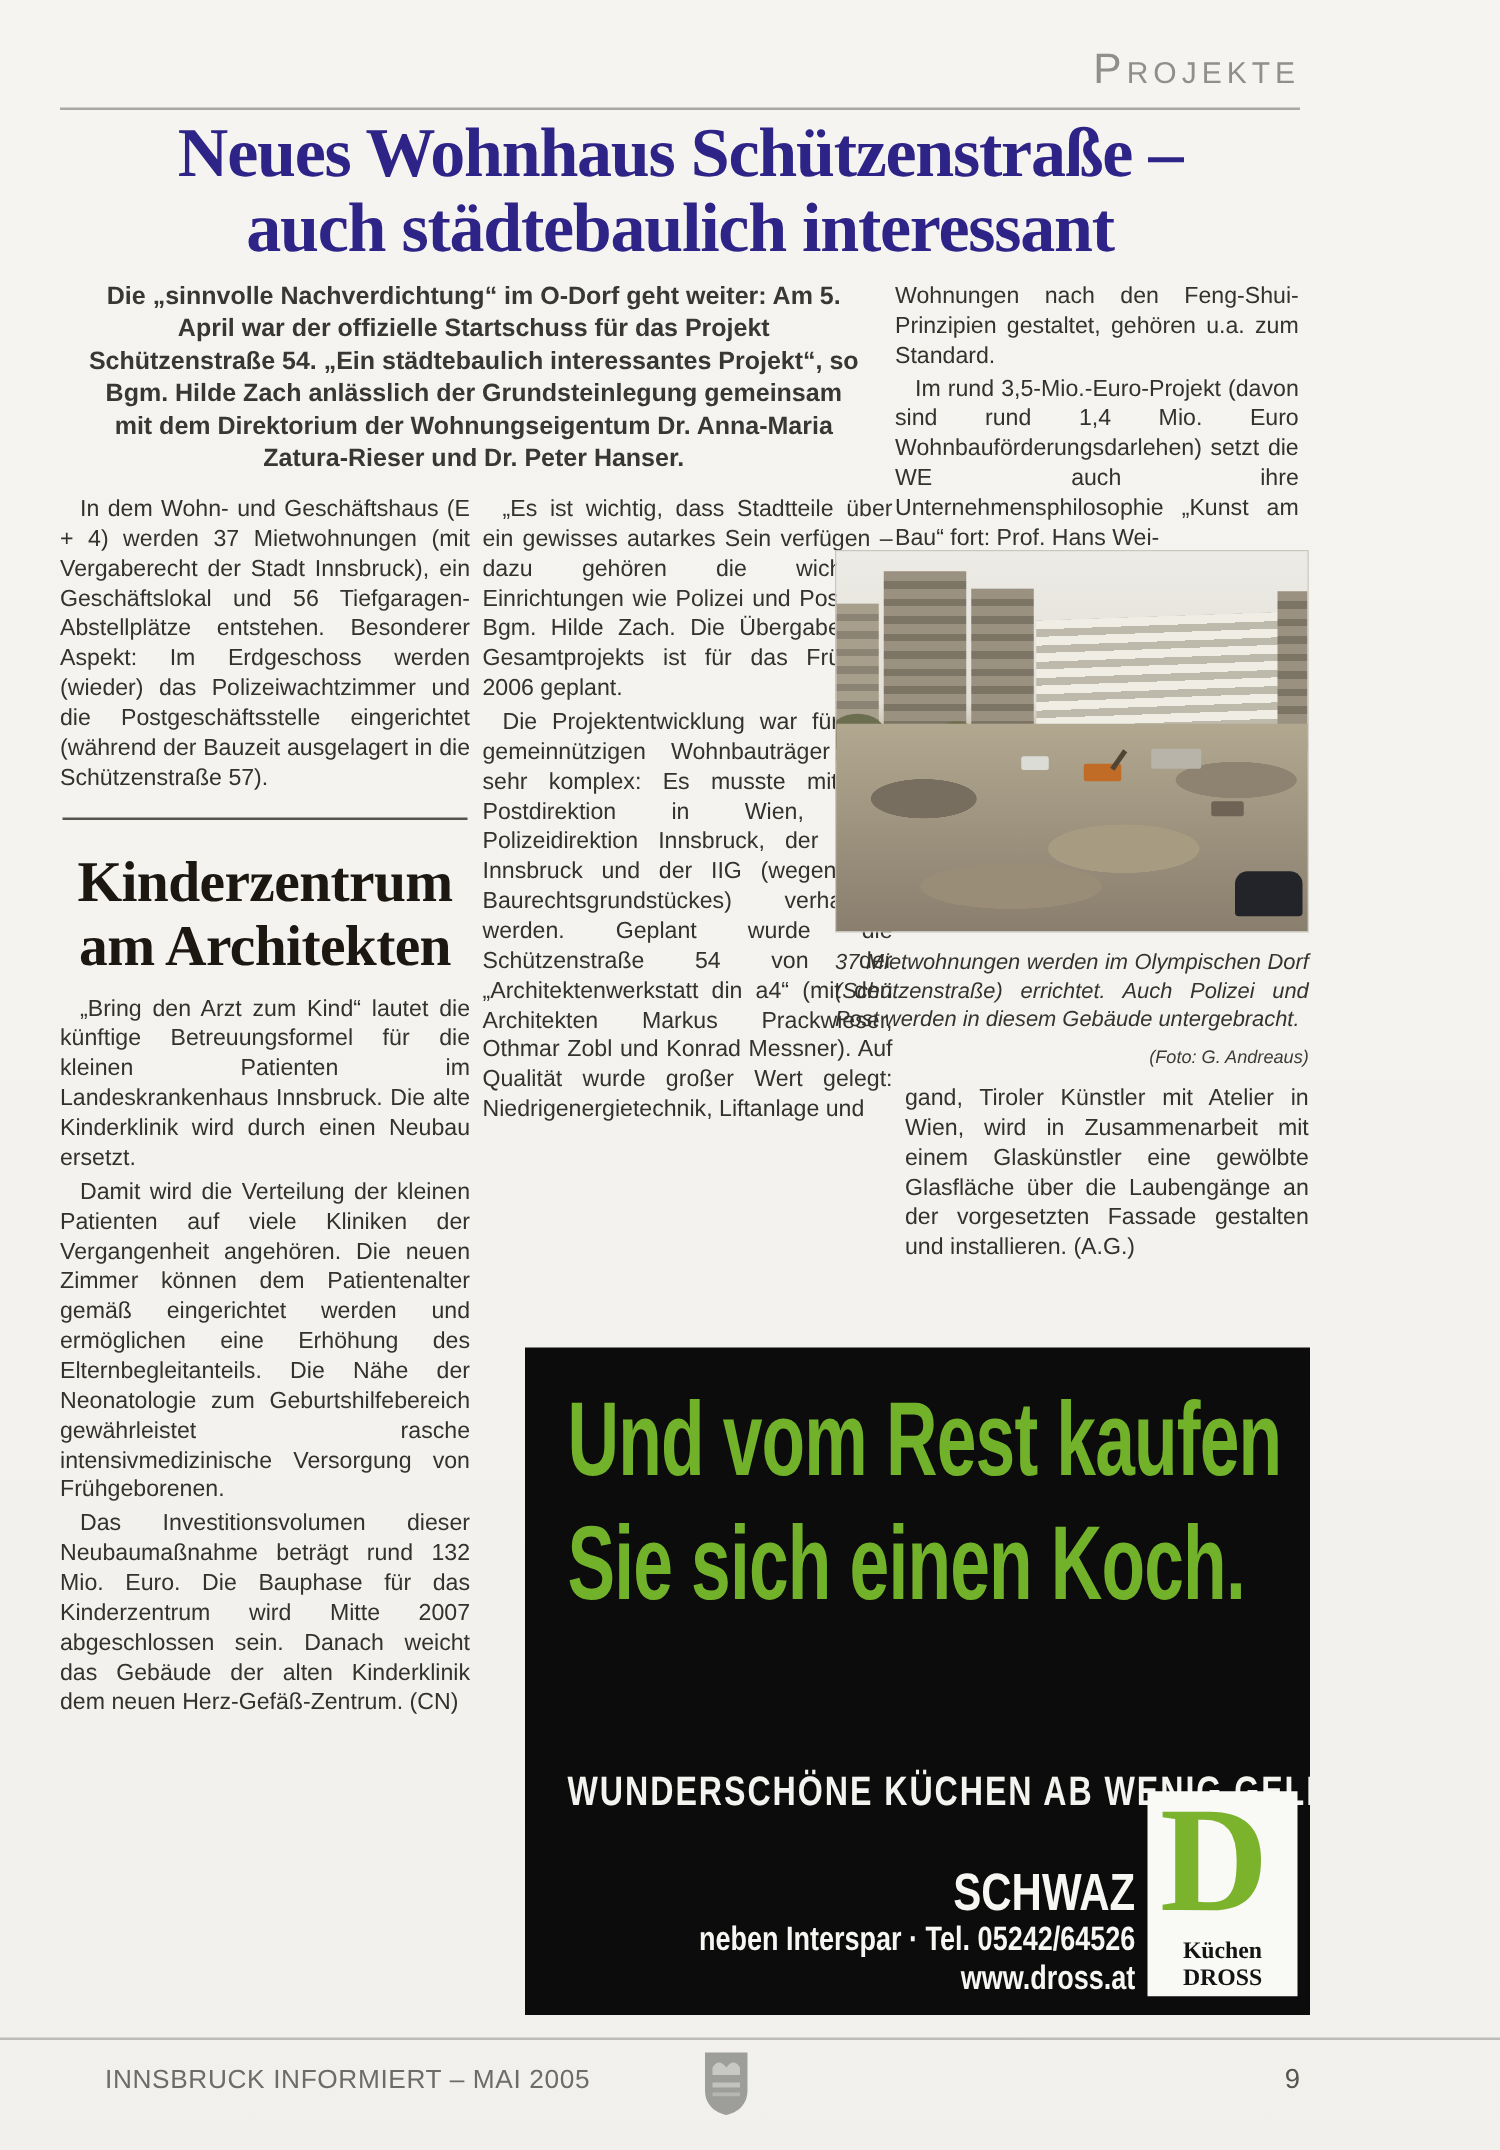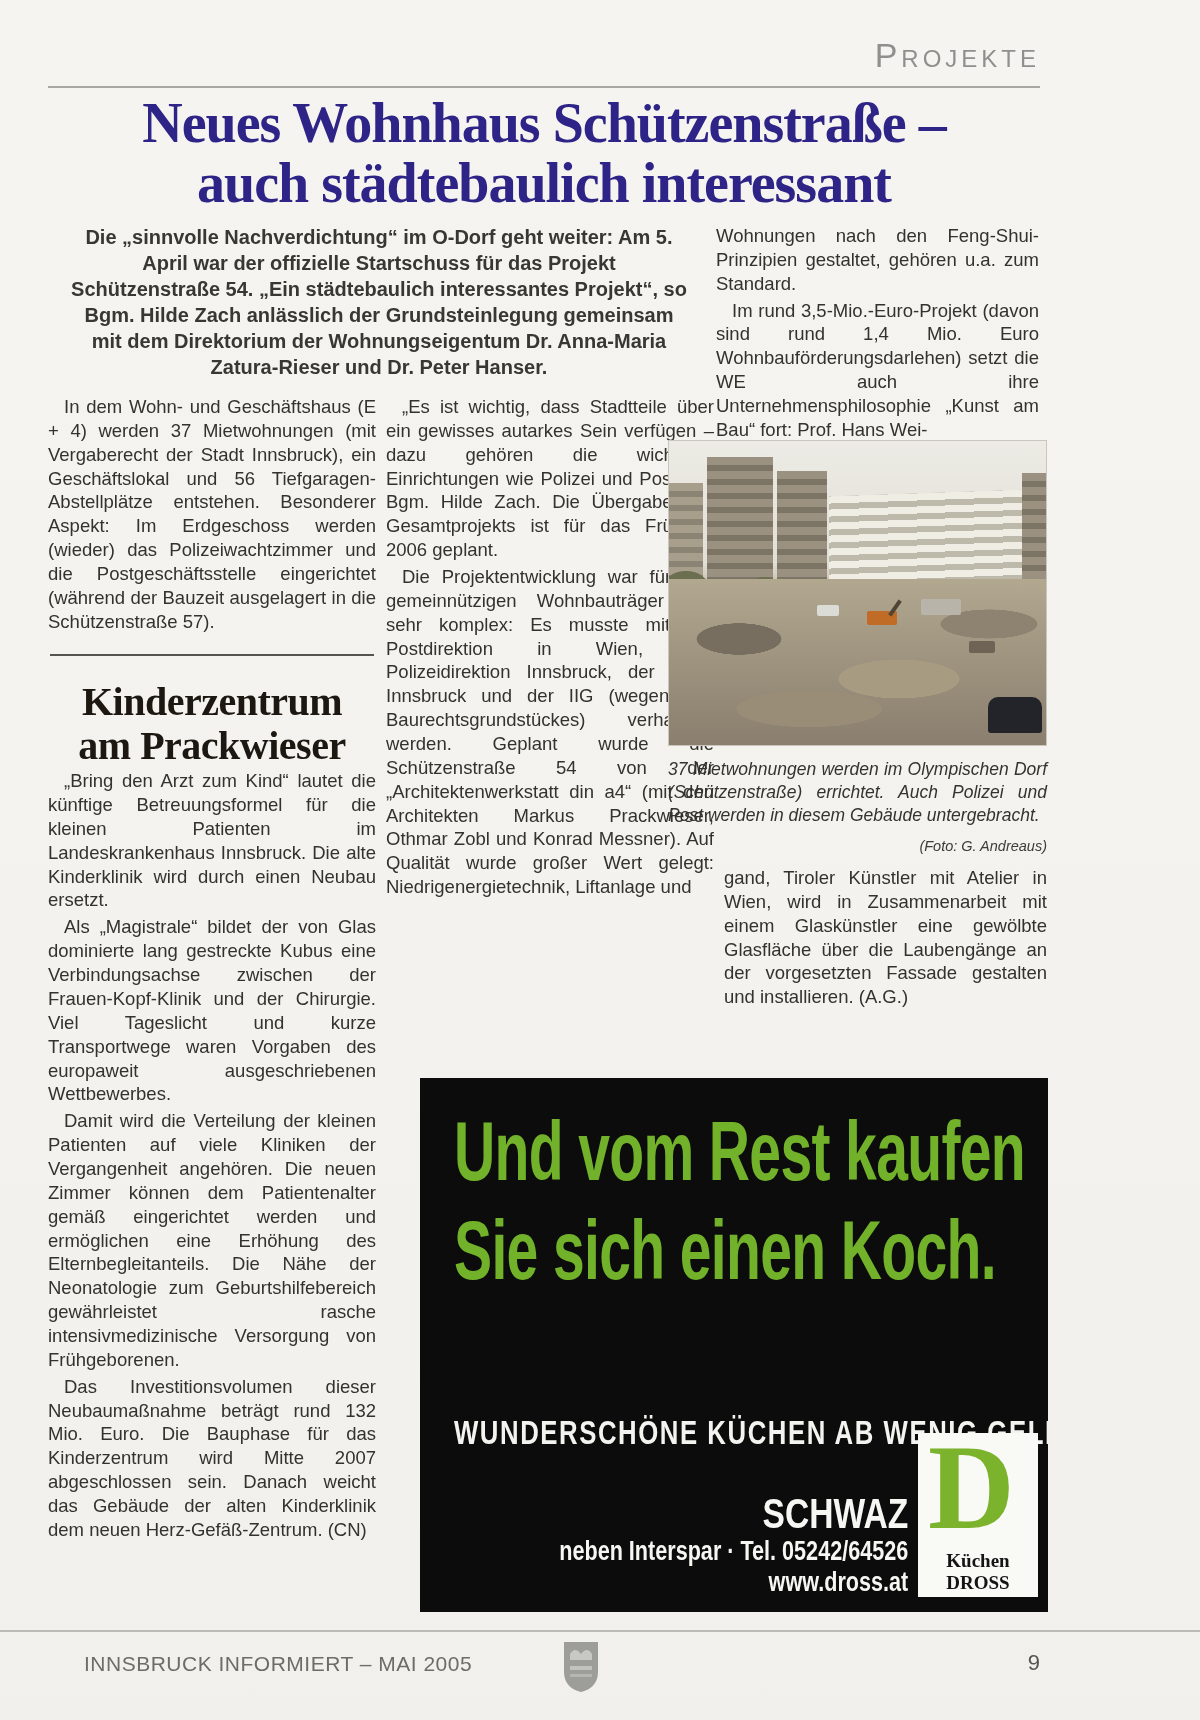--- a/index.html
+++ b/index.html
@@ -25,21 +25,21 @@
   
   .col{position:absolute;font-size:18.5px;line-height:1.29;text-align:justify;color:#33322d;}
   .col-left{top:395px;left:48px;width:328px;}
   .col-mid{top:395px;left:386px;width:328px;}
   .col-right-top{position:absolute;top:224px;left:716px;width:323px;font-size:18.5px;line-height:1.29;text-align:justify;color:#33322d;}
   .col-right-bottom{position:absolute;top:866px;left:724px;width:323px;font-size:18.5px;line-height:1.29;text-align:justify;color:#33322d;}
   .para{margin:0 0 3px 0;text-indent:16px;}
   .para.no-indent{text-indent:0;}
   .divider{height:2px;background:#56544f;margin:20px 2px 24px 2px;}
   .sub-heading{font-family:"Liberation Serif",serif;font-weight:bold;color:#1d1712;
-    font-size:40px;line-height:1.12;text-align:center;letter-spacing:-0.5px;}
+    font-size:46px;line-height:1.12;text-align:center;letter-spacing:-0.5px;margin-bottom:12px;}
   
   .photo{position:absolute;top:440px;left:668px;width:379px;height:306px;overflow:hidden;
     background:linear-gradient(180deg,#ecebe5 0%,#e2dfd6 40%,#b7ac95 52%,#a1967f 70%,#8b8070 100%);
     border:1px solid #c9c6bd;box-sizing:border-box;}
   .photo *{position:absolute;}
   .tower{background:repeating-linear-gradient(180deg,#9a9180 0 8px,#7c7464 8px 14px);}
   .t1{left:38px;top:16px;width:66px;height:152px;}
   .t2{left:0;top:42px;width:34px;height:126px;background:repeating-linear-gradient(180deg,#a79e8c 0 8px,#8b8373 8px 14px);}
   .t3{left:108px;top:30px;width:50px;height:138px;}
   .t4{right:0;top:32px;width:24px;height:128px;}
@@ -101,24 +101,23 @@
     <div>auch städtebaulich interessant</div>
   </div>
 
   <div class="intro">Die „sinnvolle Nachverdichtung“ im O-Dorf geht weiter: Am 5. April war der offizielle Startschuss für das Projekt Schützenstraße 54. „Ein städtebaulich interessantes Projekt“, so Bgm. Hilde Zach anlässlich der Grundsteinlegung gemeinsam mit dem Direktorium der Wohnungseigentum Dr. Anna-Maria Zatura-Rieser und Dr. Peter Hanser.</div>
 
   <div class="col col-left">
     <p class="para">In dem Wohn- und Geschäftshaus (E + 4) werden 37 Mietwohnungen (mit Vergaberecht der Stadt Innsbruck), ein Geschäftslokal und 56 Tiefgaragen-Abstellplätze entstehen. Besonderer Aspekt: Im Erdgeschoss werden (wieder) das Polizeiwachtzimmer und die Postgeschäftsstelle eingerichtet (während der Bauzeit ausgelagert in die Schützenstraße 57).</p>
     <div class="divider"></div>
     <div class="sub-heading">
       <div>Kinderzentrum</div>
-      <div>am Prackwieser</div>
+      <div>am Architekten</div>
     </div>
     <p class="para">„Bring den Arzt zum Kind“ lautet die künftige Betreuungsformel für die kleinen Patienten im Landeskrankenhaus Innsbruck. Die alte Kinderklinik wird durch einen Neubau ersetzt.</p>
-    <p class="para">Als „Magistrale“ bildet der von Glas dominierte lang gestreckte Kubus eine Verbindungsachse zwischen der Frauen-Kopf-Klinik und der Chirurgie. Viel Tageslicht und kurze Transportwege waren Vorgaben des europaweit ausgeschriebenen Wettbewerbes.</p>
     <p class="para">Damit wird die Verteilung der kleinen Patienten auf viele Kliniken der Vergangenheit angehören. Die neuen Zimmer können dem Patientenalter gemäß eingerichtet werden und ermöglichen eine Erhöhung des Elternbegleitanteils. Die Nähe der Neonatologie zum Geburtshilfebereich gewährleistet rasche intensivmedizinische Versorgung von Frühgeborenen.</p>
     <p class="para">Das Investitionsvolumen dieser Neubaumaßnahme beträgt rund 132 Mio. Euro. Die Bauphase für das Kinderzentrum wird Mitte 2007 abgeschlossen sein. Danach weicht das Gebäude der alten Kinderklinik dem neuen Herz-Gefäß-Zentrum. (CN)</p>
   </div>
 
   <div class="col col-mid">
     <p class="para">„Es ist wichtig, dass Stadtteile über ein gewisses autarkes Sein verfügen – dazu gehören die wichtigen Einrichtungen wie Polizei und Post“, so Bgm. Hilde Zach. Die Übergabe des Gesamtprojekts ist für das Frühjahr 2006 geplant.</p>
     <p class="para">Die Projektentwicklung war für den gemeinnützigen Wohnbauträger WE sehr komplex: Es musste mit der Postdirektion in Wien, der Polizeidirektion Innsbruck, der Stadt Innsbruck und der IIG (wegen des Baurechtsgrundstückes) verhandelt werden. Geplant wurde die Schützenstraße 54 von der „Architektenwerkstatt din a4“ (mit den Architekten Markus Prackwieser, Othmar Zobl und Konrad Messner). Auf Qualität wurde großer Wert gelegt: Niedrigenergietechnik, Liftanlage und</p>
   </div>
 
   <div class="col-right-top">

